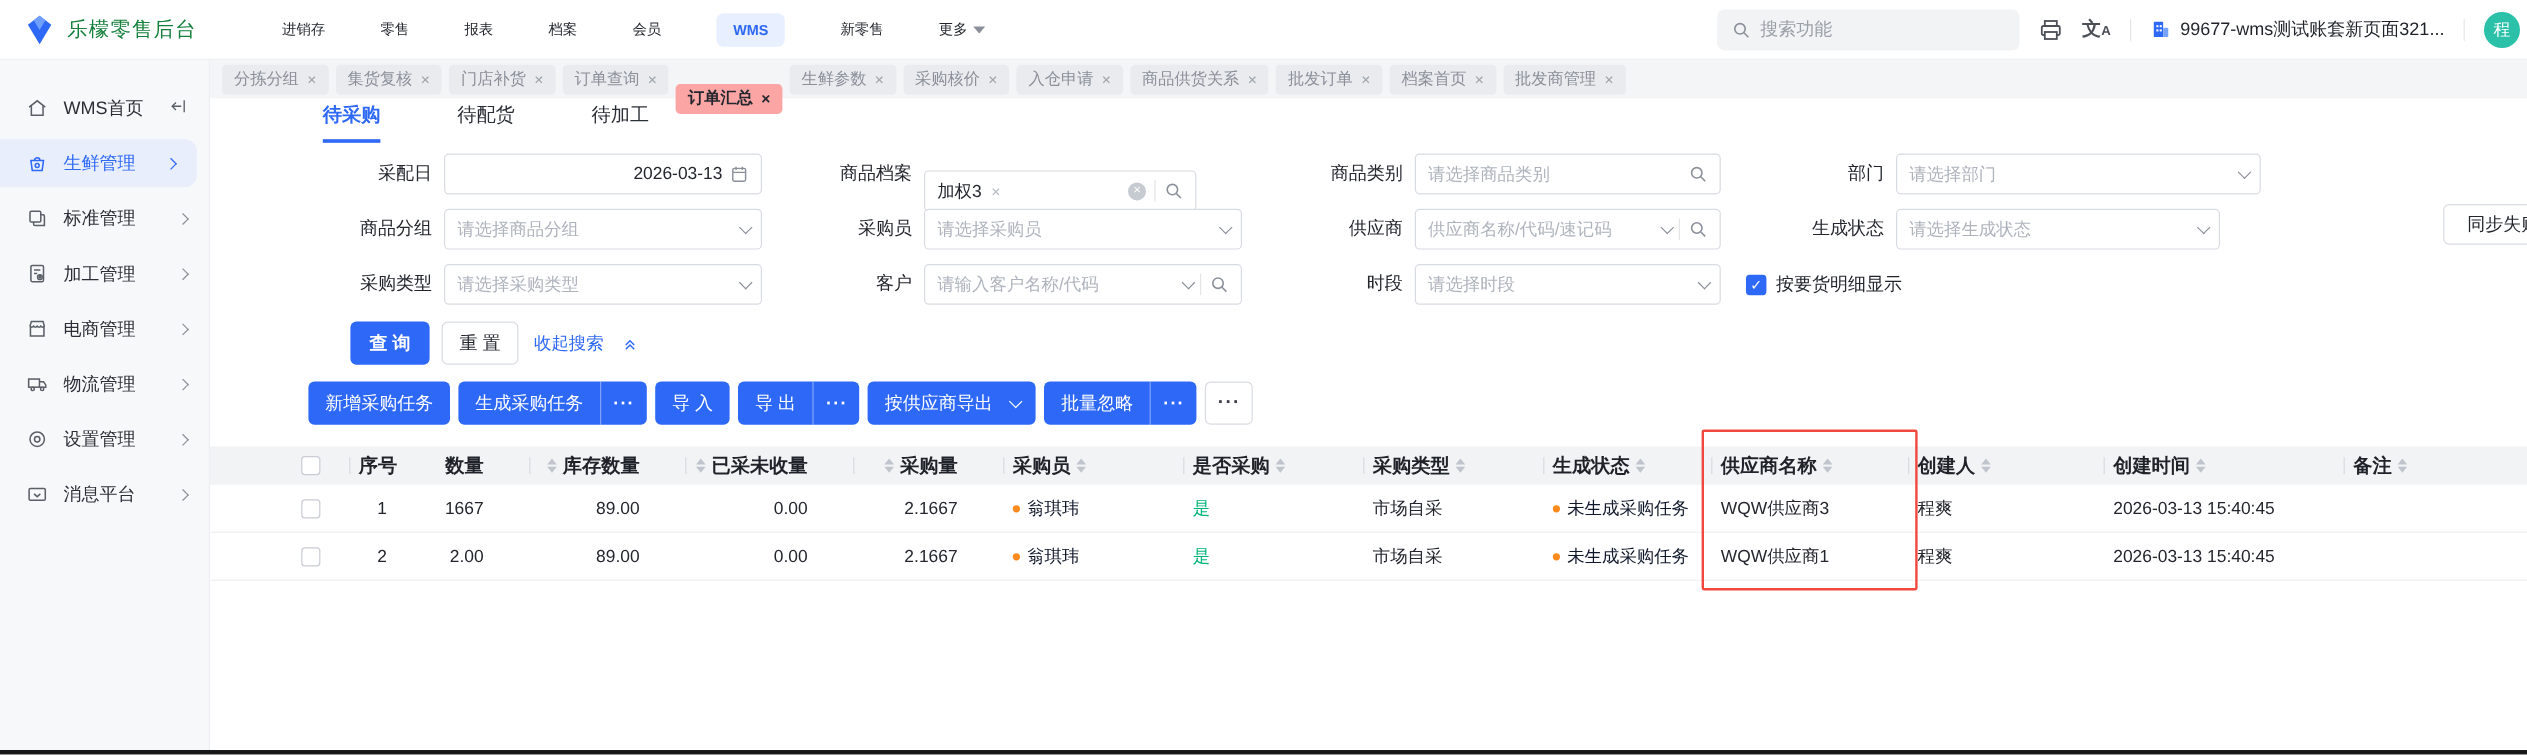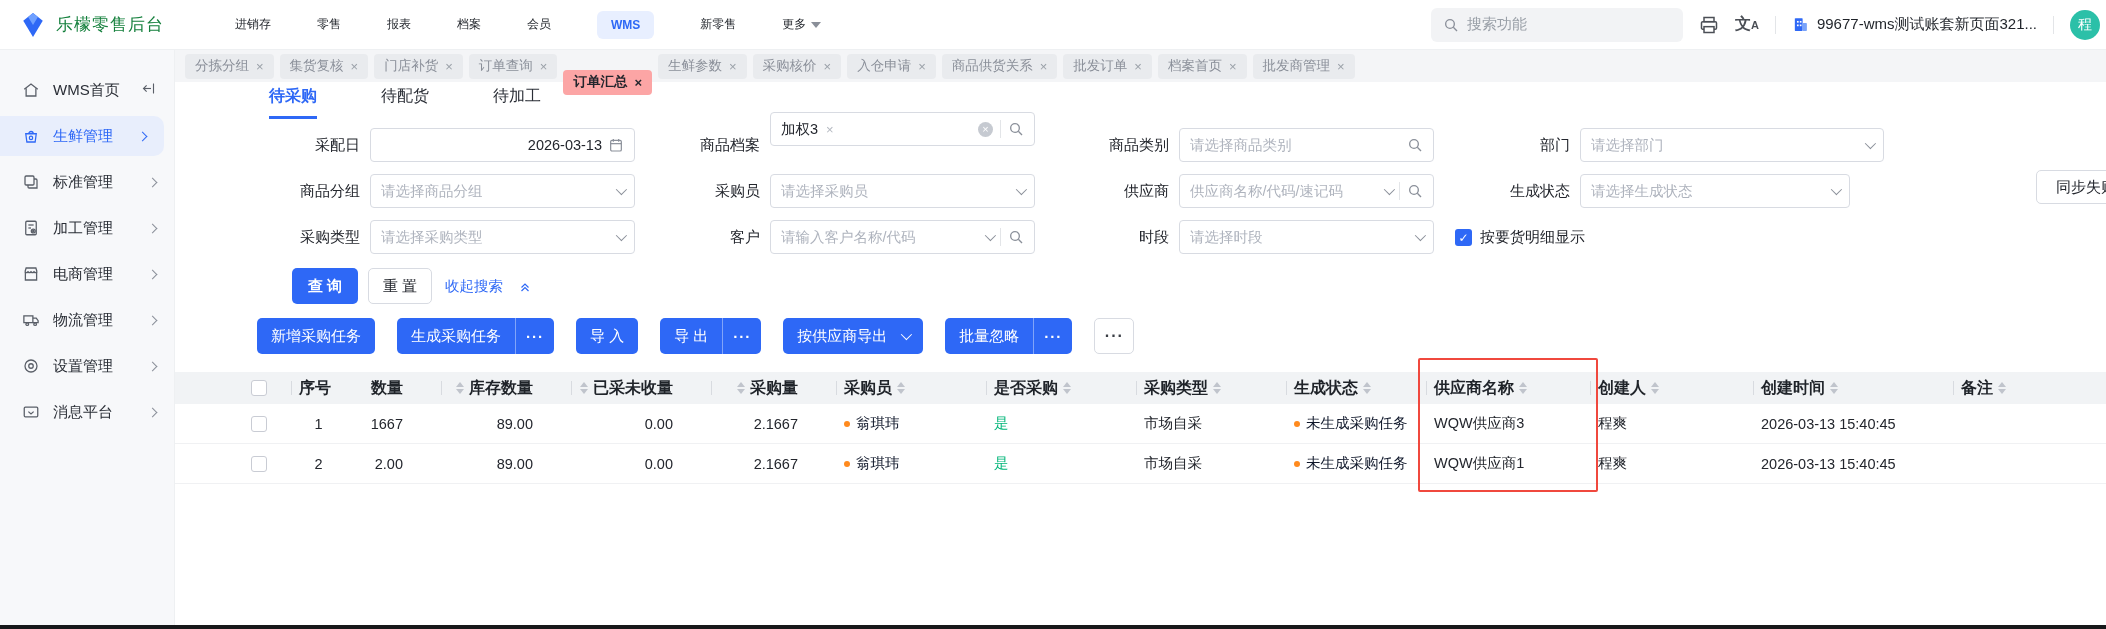--- a/index.html
+++ b/index.html
@@ -69,21 +69,21 @@
   .checkbox-field { position:absolute; display:flex; align-items:center; gap:8px; font-size:15px; color:#23262d; }
   .cb-on { width:17px; height:17px; background:#2e68f6; border-radius:3px; color:#fff; font-size:12px;
            display:flex; align-items:center; justify-content:center; }
   .cb-off { width:16px; height:16px; background:#fff; border:1px solid #c9ccd4; border-radius:3px; }
 
   .btn { display:flex; align-items:center; justify-content:center; border-radius:5px; cursor:pointer; font-size:15px; }
   .btn-primary { background:#2e68f6; color:#fff; }
   .btn-plain { background:#fff; color:#23262d; border:1px solid #d8dbe2; }
   .link-blue { color:#2e68f6; font-size:14.5px; display:flex; align-items:center; gap:16px; cursor:pointer; }
 
-  .toolbar { position:absolute; left:82px; top:268px; display:flex; gap:22px; }
+  .toolbar { position:absolute; left:82px; top:268px; display:flex; gap:7px; }
   .tb-btn { height:36px; background:#2e68f6; color:#fff; border-radius:5px; display:flex; align-items:center;
             font-size:15px; cursor:pointer; }
   .tb-btn .lbl { padding:0 14px; white-space:nowrap; }
   .tb-btn .split { width:1px; align-self:stretch; background:rgba(255,255,255,.4); }
   .tb-btn .dots { padding:0 10px; font-weight:700; letter-spacing:1px; }
   .tb-btn .cdn { margin:0 14px 0 0; width:8px; height:8px; border-right:1.8px solid #fff; border-bottom:1.8px solid #fff;
                  transform:rotate(45deg) translateY(-2px); }
   .tb-more { width:40px; height:36px; background:#fff; border:1px solid #d8dbe2; border-radius:5px; color:#3a3e45;
              display:flex; align-items:center; justify-content:center; font-weight:700; letter-spacing:1px; cursor:pointer; }
   .sync-btn { position:absolute; left:1861px; top:120px; width:100px; height:34px; }
@@ -319,21 +319,21 @@
           <svg width="16" height="16" viewBox="0 0 24 24" fill="none" stroke="#8a8f99" stroke-width="1.8">
         <rect x="4" y="5" width="16" height="16" rx="2"></rect>
             <line x1="8" y1="3" x2="8" y2="7"></line>
             <line x1="16" y1="3" x2="16" y2="7"></line>
             <line x1="4" y1="10" x2="20" y2="10"></line>
       </svg>
         </span>
     </div>
 
     <span class="f-label" style="left:400px;width:185px;top:78px">商品档案</span>
-    <div class="f-input" style="left:595px;top:62px;width:265px">
+    <div class="f-input" style="left:595px;top:92px;width:227px">
       <span class="val" style="flex:0 0 auto">加权3</span>
       <span class="tag-x">×</span>
       <span style="flex:1 1 auto"></span>
       <span class="sfx">
         <span class="clear-ic">×</span>
         <span class="in-div"></span>
         <svg width="16" height="16" viewBox="0 0 24 24" fill="none" stroke="#8a8f99" stroke-width="2">
           <circle cx="10.5" cy="10.5" r="6.5"></circle>
             <line x1="15.5" y1="15.5" x2="21" y2="21"></line>
         </svg>

